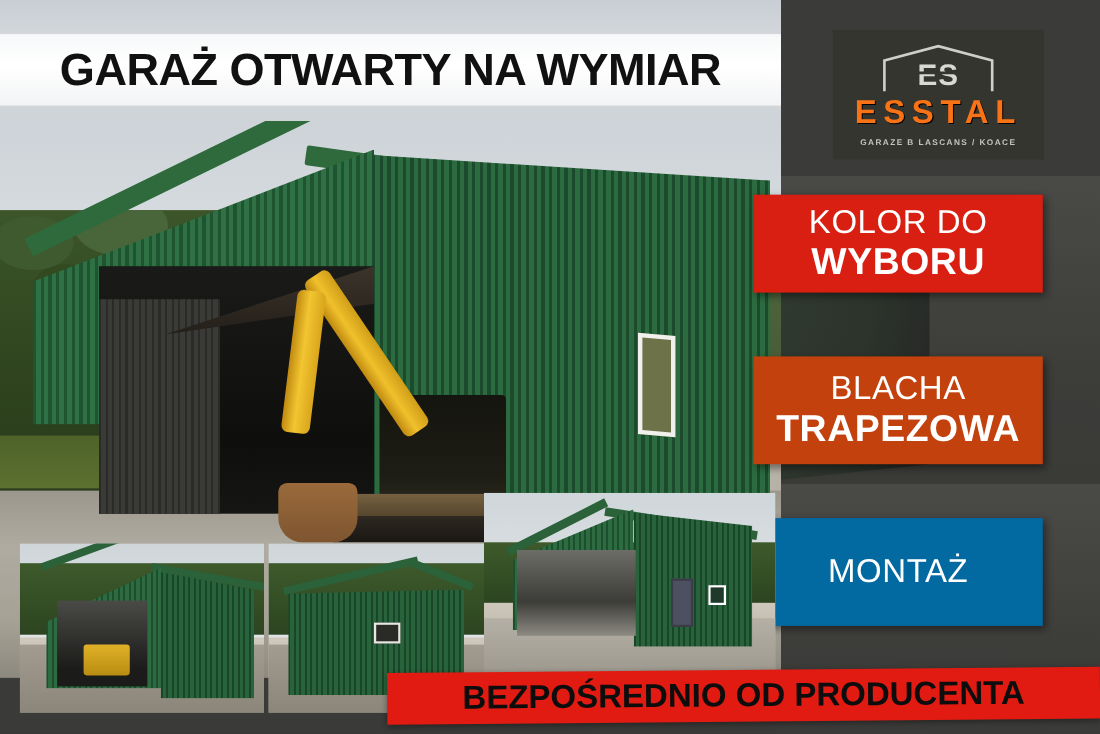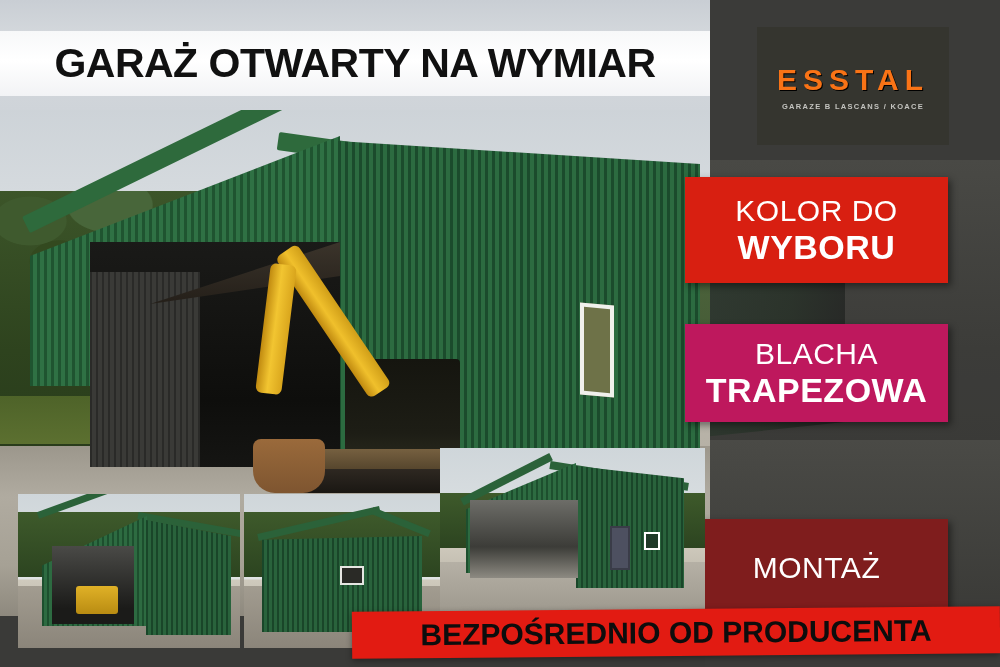--- a/index.html
+++ b/index.html
@@ -56,23 +56,23 @@
   }
 
   
   .badge {
     position:absolute; left:685px; width:263px;
     display:flex; flex-direction:column; align-items:center; justify-content:center;
     box-shadow:3px 3px 7px rgba(0,0,0,.45);
   }
   .badge .l1 { color:#fff; font-size:30px; font-weight:normal; letter-spacing:.5px; line-height:1.12; }
   .badge .l2 { color:#fff; font-size:34px; font-weight:bold; letter-spacing:.5px; line-height:1.12; }
-  #badge-red    { top:177px; height:106px; background:#d81f11; }
-  #badge-green  { top:324px; height:98px; background:#be185d; }
-  #badge-orange { top:471px; height:98px; background:#7f1d1d;margin-top:48px; }
+  #badge-red    { top:177px; height:89px; background:#d81f11; }
+  #badge-green  { top:324px; height:98px; background:#c2410c; }
+  #badge-orange { top:471px; height:98px; background:#0369a1; }
 
   
   .head-bg {
     position:absolute; left:0; top:0; width:710px; height:110px;
     background:linear-gradient(180deg,#c9ced4 0%,#d5d9dd 35%,#cfd4d9 100%);
   }
   .head-band {
     position:absolute; left:0; top:31px; width:710px; height:65px;
     background:linear-gradient(180deg,#f7f8f9 0%,#ffffff 45%,#f2f3f5 100%);
     display:flex; align-items:center; justify-content:center;
@@ -274,20 +274,27 @@
       <div class="website">Esstal.com</div>
     </div>
   </div>
 
   <div class="head-bg"></div>
   <div class="head-band">
     <span>GARAŻ OTWARTY NA WYMIAR</span>
   </div>
 
   <div class="logo-box">
+    <div class="logo-mark">
+      <svg viewBox="0 0 110 46" xmlns="http://www.w3.org/2000/svg">
+        <polyline points="6,44 6,16 55,3 104,16 104,44" fill="none" stroke="#cfcfca" stroke-width="2.4"></polyline>
+        <text x="55" y="38" text-anchor="middle" font-family="Liberation Sans, sans-serif" font-size="27" font-weight="bold" fill="#d8d8d4" letter-spacing="1">ES</text>
+        <rect x="20" y="26" width="70" height="2.5" fill="#35352f"></rect>
+      </svg>
+    </div>
     <div class="logo-word">ESSTAL</div>
     <div class="logo-sub">GARAZE B LASCANS / KOACE</div>
   </div>
 
   <div class="badge" id="badge-red">
     <div class="l1">KOLOR DO</div>
     <div class="l2">WYBORU</div>
   </div>
   <div class="badge" id="badge-green">
     <div class="l1">BLACHA</div>

